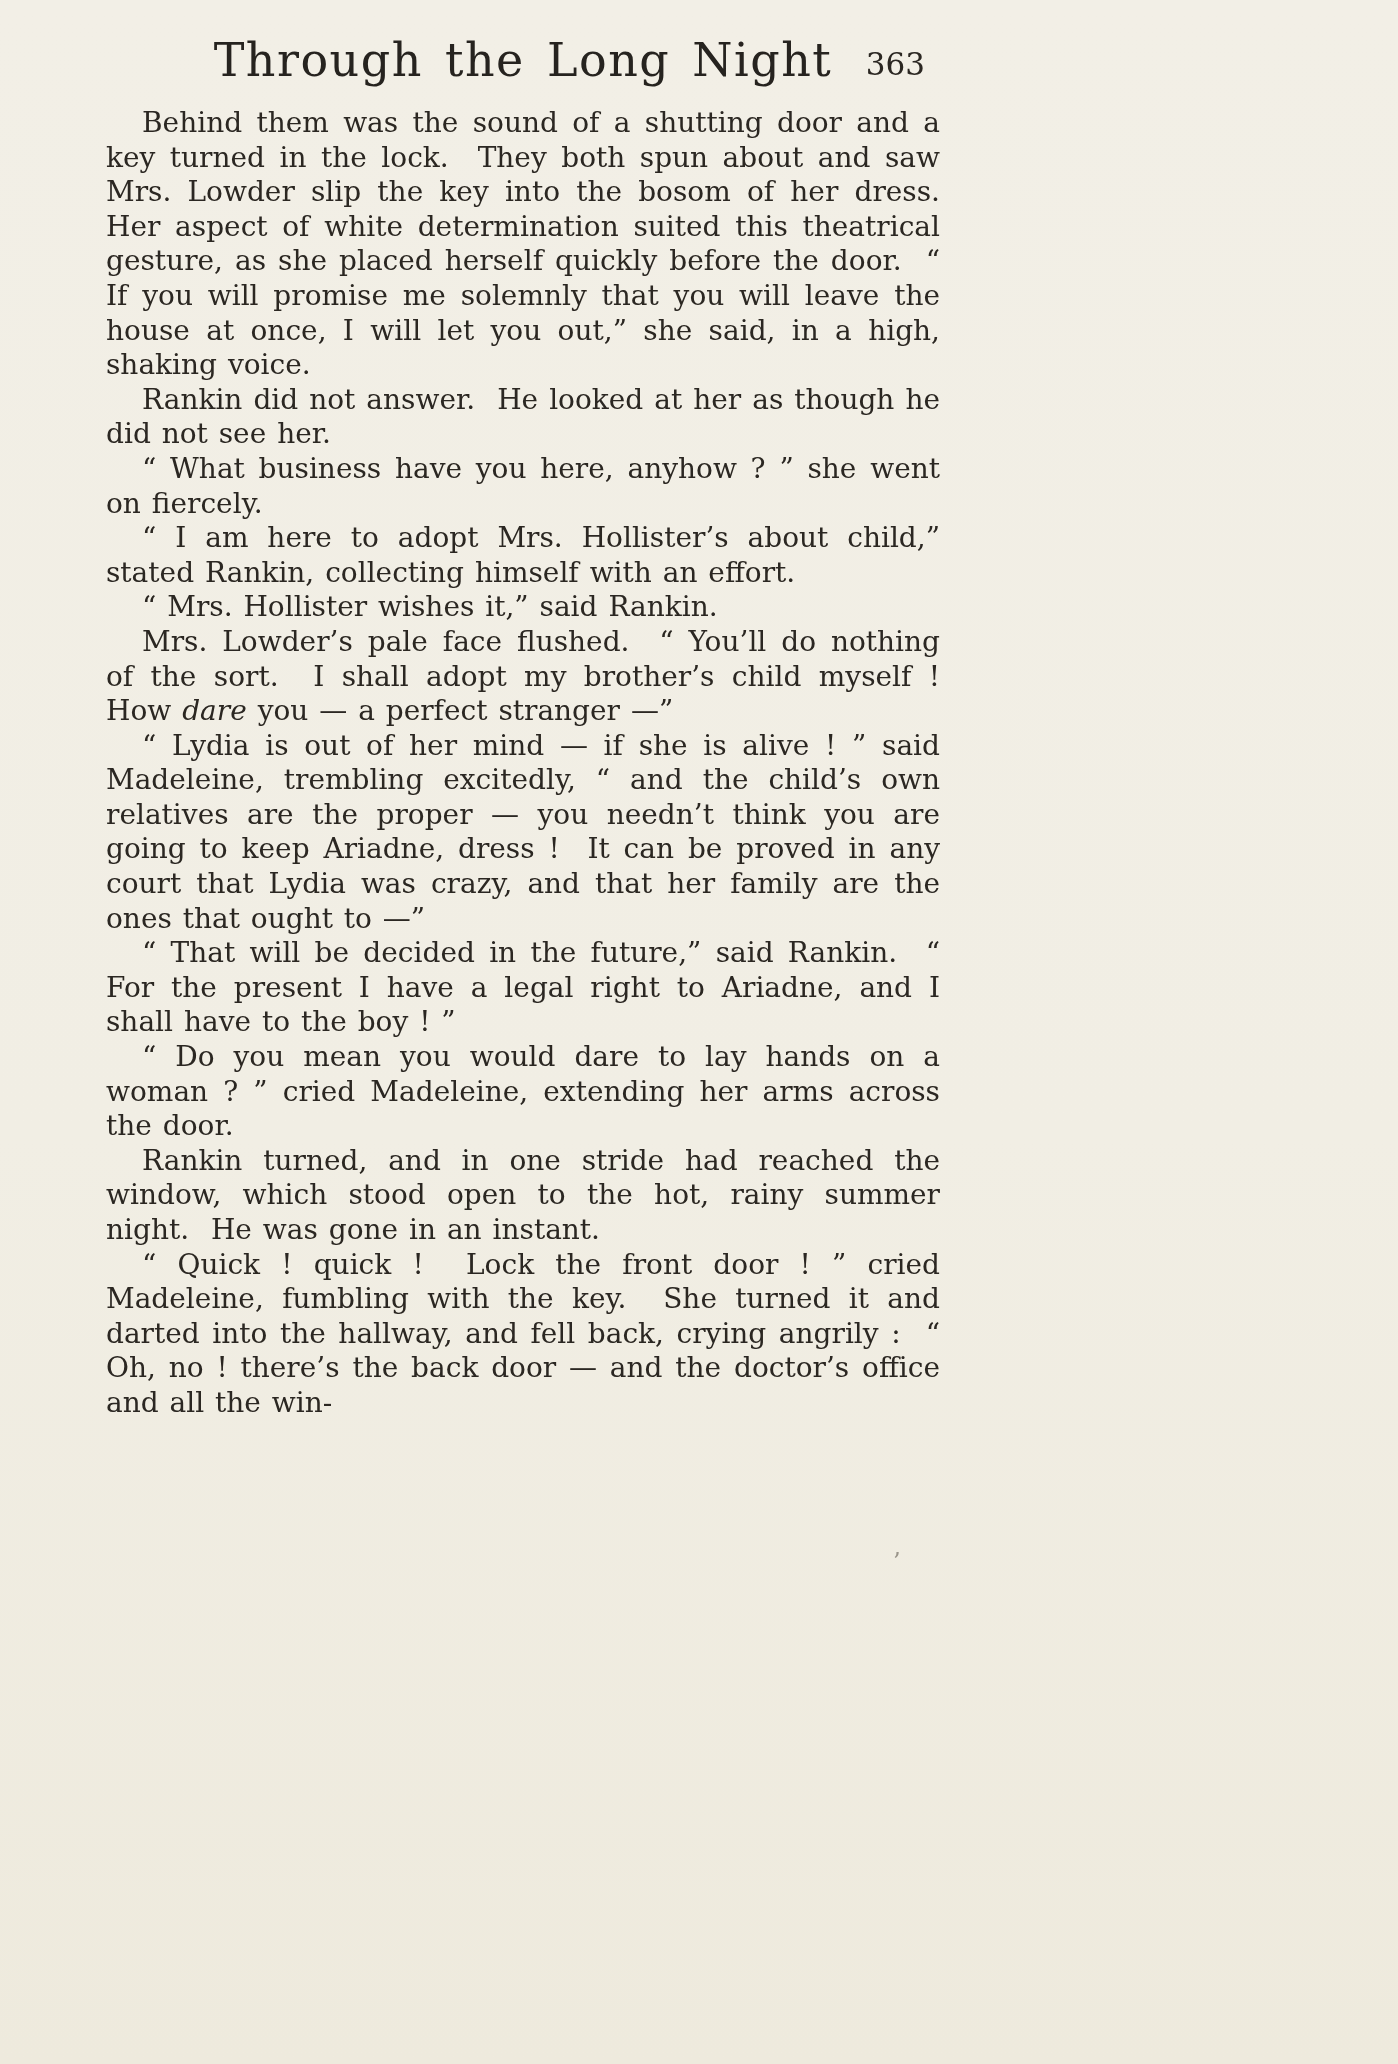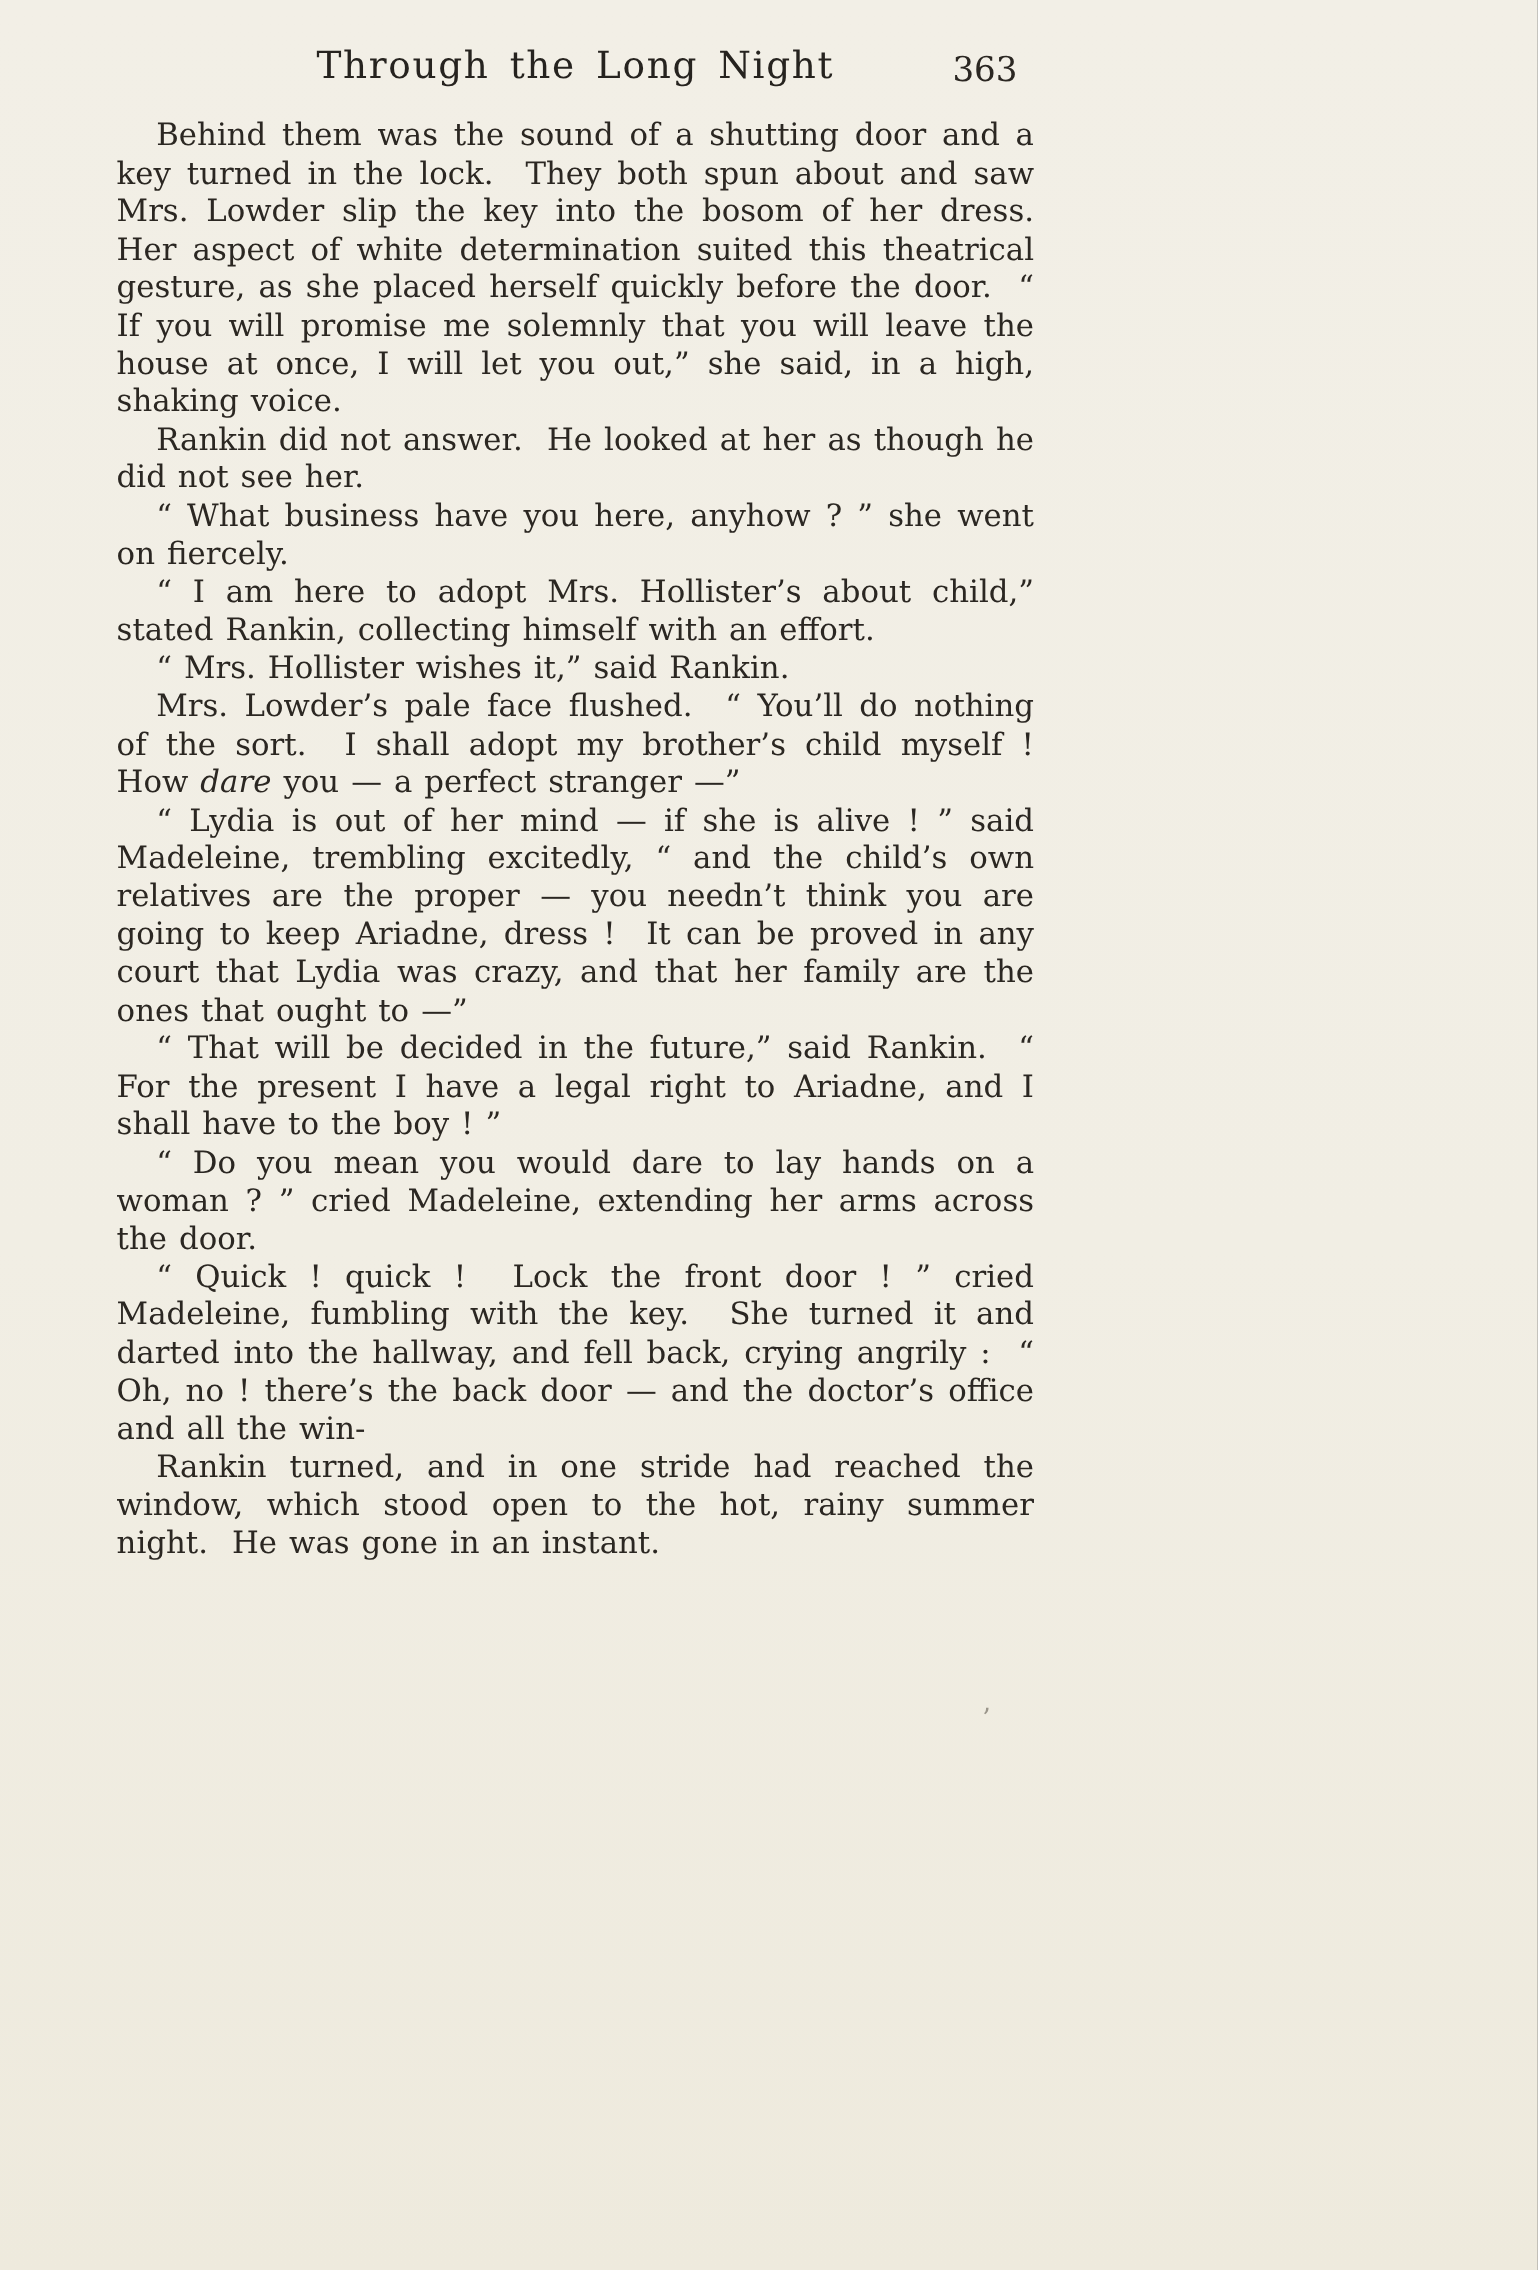--- a/index.html
+++ b/index.html
@@ -23,21 +23,21 @@
     top: 34px;
     width: 834px;
   }
   .header {
     position: relative;
     height: 64px;
     margin-bottom: 8px;
   }
   .running-head {
     text-align: center;
-    font-size: 34px;
+    font-size: 46px;
     letter-spacing: 1.5px;
     word-spacing: 6px;
     color: #26231f;
     line-height: 52px;
   }
   .pagenum {
     position: absolute;
     right: 15px;
     top: 12px;
     font-size: 31px;
@@ -79,18 +79,18 @@
     <div class="body-text">
         <p class="para indent"><span class="">Behind them was the sound of a shutting door and a key turned in the lock.  They both spun about and saw Mrs. Lowder slip the key into the bosom of her dress.  Her aspect of white determination suited this theatrical gesture, as she placed herself quickly before the door.  “ If you will promise me solemnly that you will leave the house at once, I will let you out,” she said, in a high, shaking voice.</span></p>
         <p class="para indent"><span class="">Rankin did not answer.  He looked at her as though he did not see her.</span></p>
         <p class="para indent"><span class="">“ What business have you here, anyhow ? ” she went on fiercely.</span></p>
         <p class="para indent"><span class="">“ I am here to adopt Mrs. Hollister’s about child,” stated Rankin, collecting himself with an effort.</span></p>
         <p class="para indent"><span class="">“ Mrs. Hollister wishes it,” said Rankin.</span></p>
         <p class="para indent"><span class="">Mrs. Lowder’s pale face flushed.  “ You’ll do nothing of the sort.  I shall adopt my brother’s child myself !  How </span><span class="italic">dare</span><span class=""> you — a perfect stranger —”</span></p>
         <p class="para indent"><span class="">“ Lydia is out of her mind — if she is alive ! ” said Madeleine, trembling excitedly, “ and the child’s own relatives are the proper — you needn’t think you are going to keep Ariadne, dress !  It can be proved in any court that Lydia was crazy, and that her family are the ones that ought to —”</span></p>
         <p class="para indent"><span class="">“ That will be decided in the future,” said Rankin.  “ For the present I have a legal right to Ariadne, and I shall have to the boy ! ”</span></p>
         <p class="para indent"><span class="">“ Do you mean you would dare to lay hands on a woman ? ” cried Madeleine, extending her arms across the door.</span></p>
+        <p class="para indent"><span class="">Rankin turned, and in one stride had reached the window, which stood open to the hot, rainy summer night.  He was gone in an instant.</span></p>
         <p class="para indent"><span class="">“ Quick ! quick !  Lock the front door ! ” cried Madeleine, fumbling with the key.  She turned it and darted into the hallway, and fell back, crying angrily :  “ Oh, no ! there’s the back door — and the doctor’s office and all the win-</span></p>
-        <p class="para indent"><span class="">Rankin turned, and in one stride had reached the window, which stood open to the hot, rainy summer night.  He was gone in an instant.</span></p>
       </div>
   </div>
   <div class="stray-mark">’</div>
 </div>
 
 </body></html>

